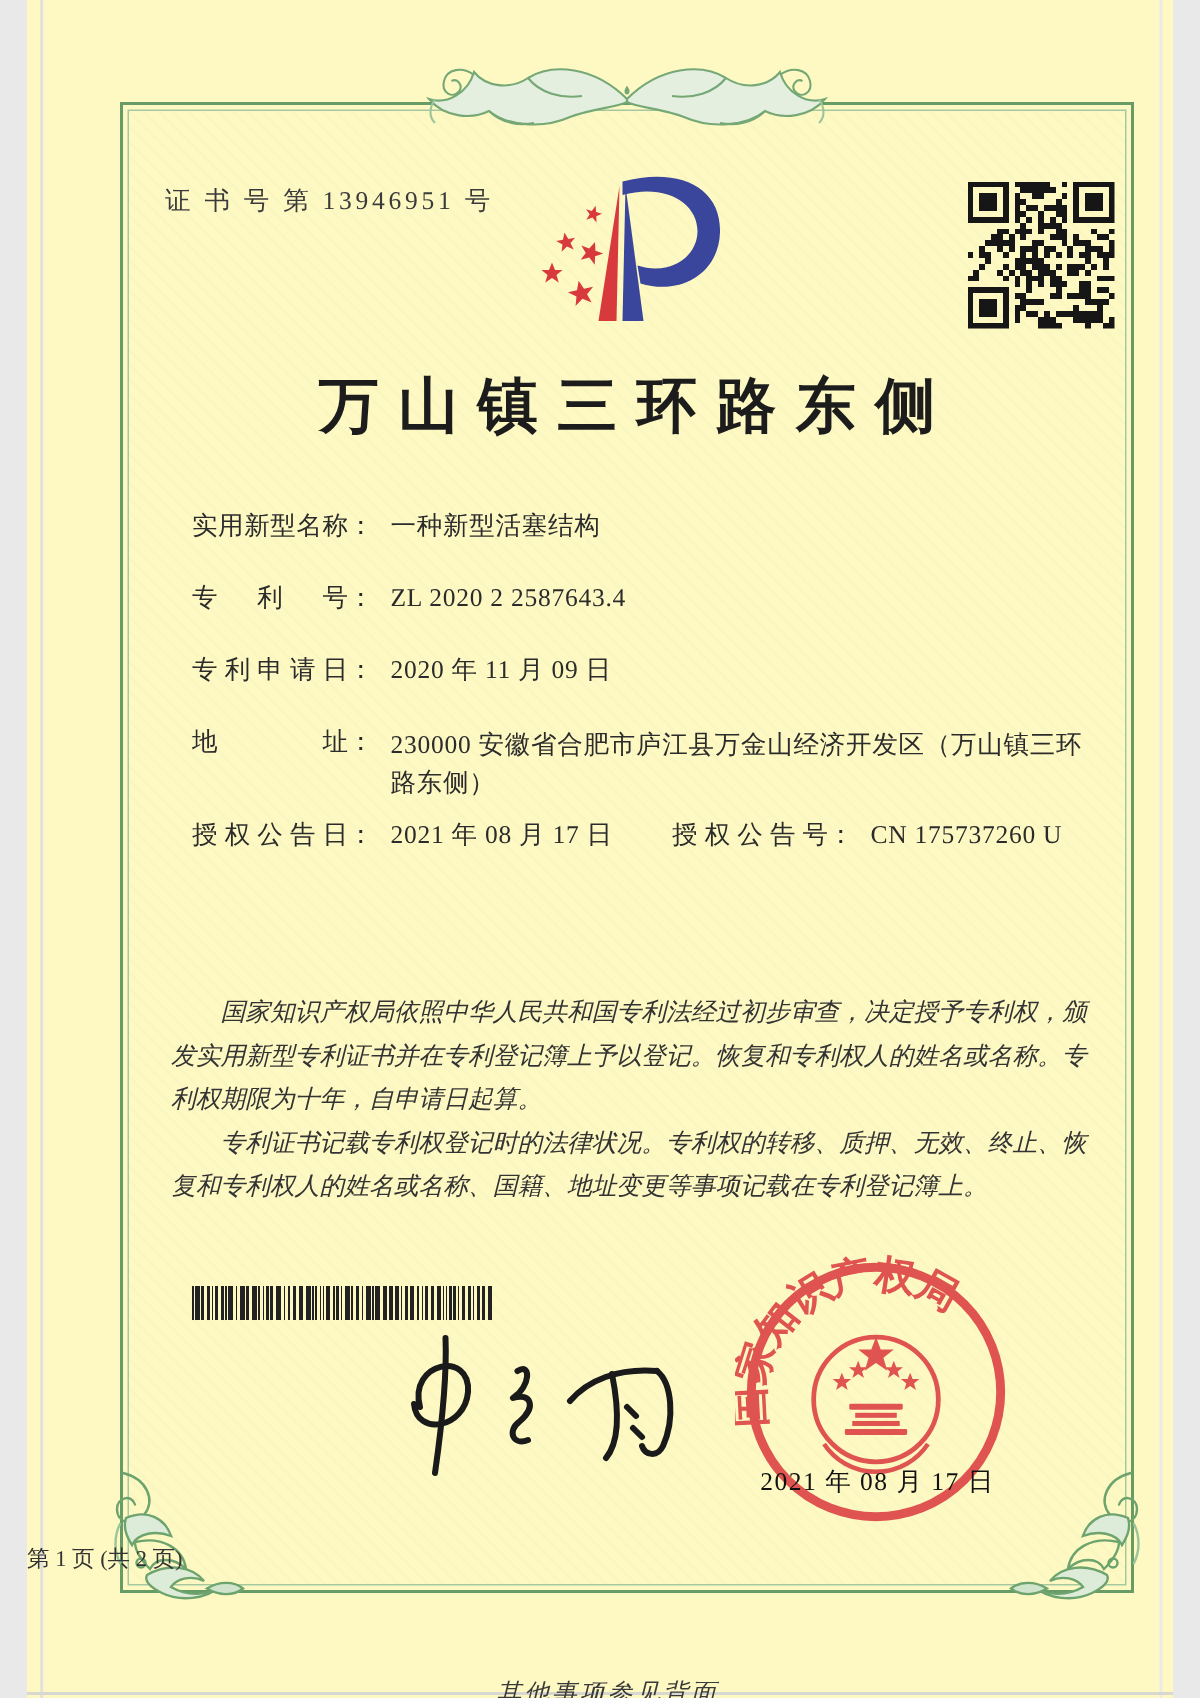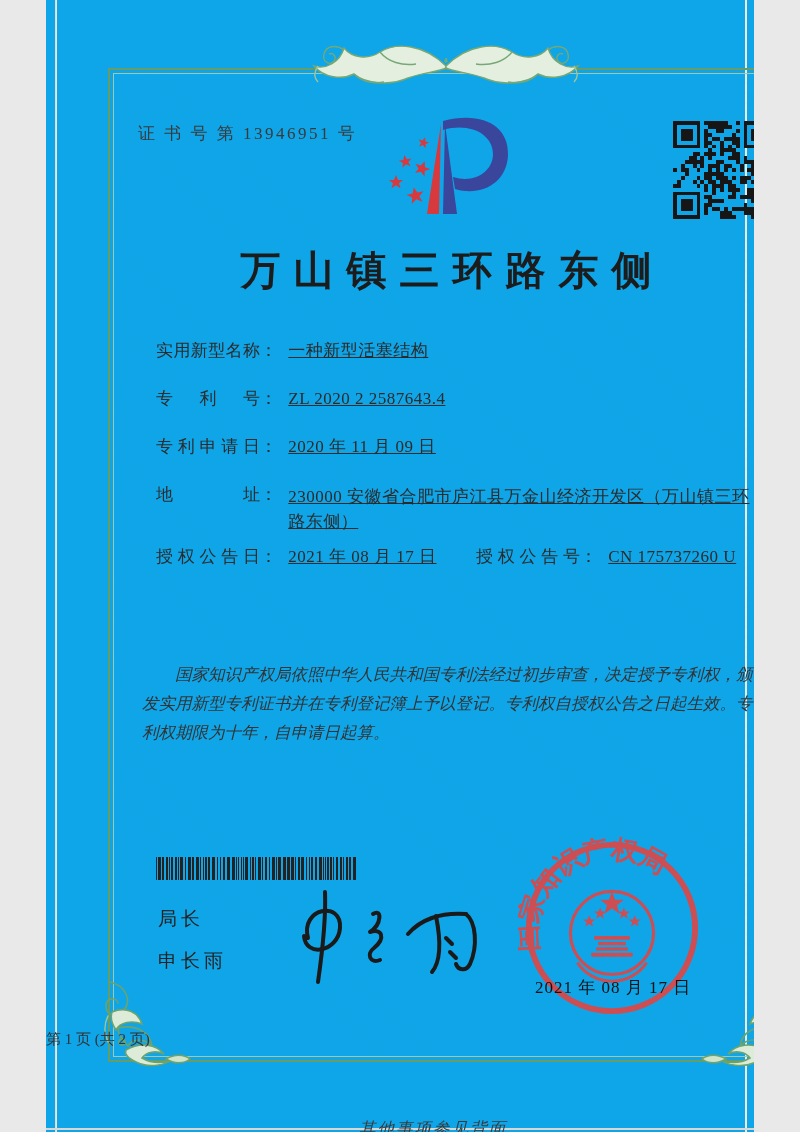--- a/index.html
+++ b/index.html
@@ -1,19 +1,19 @@
 <!DOCTYPE html>
 <html><head>
 <meta charset="utf-8">
 <style>
   * { margin:0; padding:0; box-sizing:border-box; }
   body { background:#e9e9e9; font-family:"Liberation Serif","DejaVu Serif",serif; }
   #page {
-    position:relative; width:708px; height:1132px; margin:0 auto;
-    background:#0ea5e9; overflow:hidden; color:#262626;
+    position:relative; width:764px; height:1132px; margin:0 auto;
+    background:#fef9c3; overflow:hidden; color:#262626;
   }
   
   .edge-l { position:absolute; left:9px; top:0; width:2px; height:1132px; background:linear-gradient(90deg,#d8d8d4,#eceae6); }
   .edge-r { position:absolute; right:7px; top:0; width:2px; height:1132px; background:#eceae6; }
   .edge-b { position:absolute; left:0; bottom:2px; width:800px; height:2px; background:#d9d7d2; }
 
   
   .frame {
     position:absolute; left:62px; top:68px; width:676px; height:994px;
     border:2.5px solid #679c67;
@@ -39,21 +39,21 @@
   }
 
   .fields { position:absolute; left:110px; top:340px; width:600px; font-size:17px; color:#2b2b2b; }
   .frow { position:relative; margin-bottom:27px; line-height:21px; white-space:nowrap; }
   .frow.addr { white-space:normal; margin-bottom:12px; }
   .flabel {
     display:inline-block; width:104px; text-align:justify; text-align-last:justify;
     vertical-align:top;
   }
   .fcolon { display:inline-block; vertical-align:top; }
-  .fvalue { display:inline-block; margin-left:7px; vertical-align:top; letter-spacing:0.5px;text-decoration:underline; }
+  .fvalue { display:inline-block; margin-left:7px; vertical-align:top; letter-spacing:0.5px; }
   .frow.addr .fvalue { width:462px; white-space:normal; line-height:25px; }
   .grant2 { position:absolute; left:320px; top:0; }
 
   .paras {
     position:absolute; left:96px; top:660px; width:614px;
     font-size:16.5px; line-height:29px; font-style:italic; color:#333;
   }
   .paras p { text-indent:2em; margin:0; }
 
   .barcode { position:absolute; left:110px; top:857px; width:204px; height:23px; }
@@ -473,21 +473,22 @@
       <span class="flabel">授权公告日</span><span class="fcolon">：</span>
       <span class="fvalue">2021 年 08 月 17 日</span>
       <span class="grant2">
         <span class="flabel">授权公告号</span><span class="fcolon">：</span>
         <span class="fvalue">CN 175737260 U</span>
       </span>
     </div>
   </div>
 
   <div class="paras">
-    <p>国家知识产权局依照中华人民共和国专利法经过初步审查，决定授予专利权，颁发实用新型专利证书并在专利登记簿上予以登记。专利权自授权公告之日起生效。专利权期限为十年，自申请日起算。</p>
+    <p>国家知识产权局依照中华人民共和国专利法经过初步审查，决定授予专利权，颁发实用新型专利证书并在专利登记簿上予以登记。恢复和专利权人的姓名或名称。专利权期限为十年，自申请日起算。</p>
+    <p>专利证书记载专利权登记时的法律状况。专利权的转移、质押、无效、终止、恢复和专利权人的姓名或名称、国籍、地址变更等事项记载在专利登记簿上。</p>
   </div>
 
   <div class="barcode" id="barbox"><svg viewBox="0 0 204 23" width="204" height="23" preserveAspectRatio="none" shape-rendering="crispEdges" xmlns="http://www.w3.org/2000/svg">
         <rect x="0" y="0" width="1" height="23" fill="#222"></rect>
         <rect x="2" y="0" width="3" height="23" fill="#222"></rect>
         <rect x="6" y="0" width="2" height="23" fill="#222"></rect>
         <rect x="10" y="0" width="2" height="23" fill="#222"></rect>
         <rect x="13" y="0" width="1" height="23" fill="#222"></rect>
         <rect x="15" y="0" width="2" height="23" fill="#222"></rect>
         <rect x="19" y="0" width="2" height="23" fill="#222"></rect>
@@ -539,24 +540,20 @@
         <rect x="174" y="0" width="2" height="23" fill="#222"></rect>
         <rect x="177" y="0" width="1" height="23" fill="#222"></rect>
         <rect x="180" y="0" width="2" height="23" fill="#222"></rect>
         <rect x="184" y="0" width="2" height="23" fill="#222"></rect>
         <rect x="187" y="0" width="1" height="23" fill="#222"></rect>
         <rect x="190" y="0" width="2" height="23" fill="#222"></rect>
         <rect x="193" y="0" width="2" height="23" fill="#222"></rect>
         <rect x="197" y="0" width="3" height="23" fill="#222"></rect>
       </svg></div>
 
-  <div class="director">
-    <div>局长</div>
-    <div class="name">申长雨</div>
-  </div>
 
   <svg class="signature" viewBox="0 0 215 102" xmlns="http://www.w3.org/2000/svg">
     <g fill="none" stroke="#1a1a1a" stroke-width="4" stroke-linecap="round" stroke-linejoin="round">
       <path d="M38,52 C30,22 72,14 70,42 C68,66 36,72 34,50"></path>
       <path d="M55,6 C56,30 52,68 48,96"></path>
       <path d="M103,28 C112,22 112,38 100,46 C112,42 116,52 104,62 C96,68 100,78 110,74"></path>
       <path d="M138,48 C150,34 170,26 196,28"></path>
       <path d="M166,30 C170,50 172,74 162,86"></path>
       <path d="M196,28 C206,36 208,60 200,78 C196,86 188,84 186,78"></path>
       <path d="M176,52 l6,6"></path>

